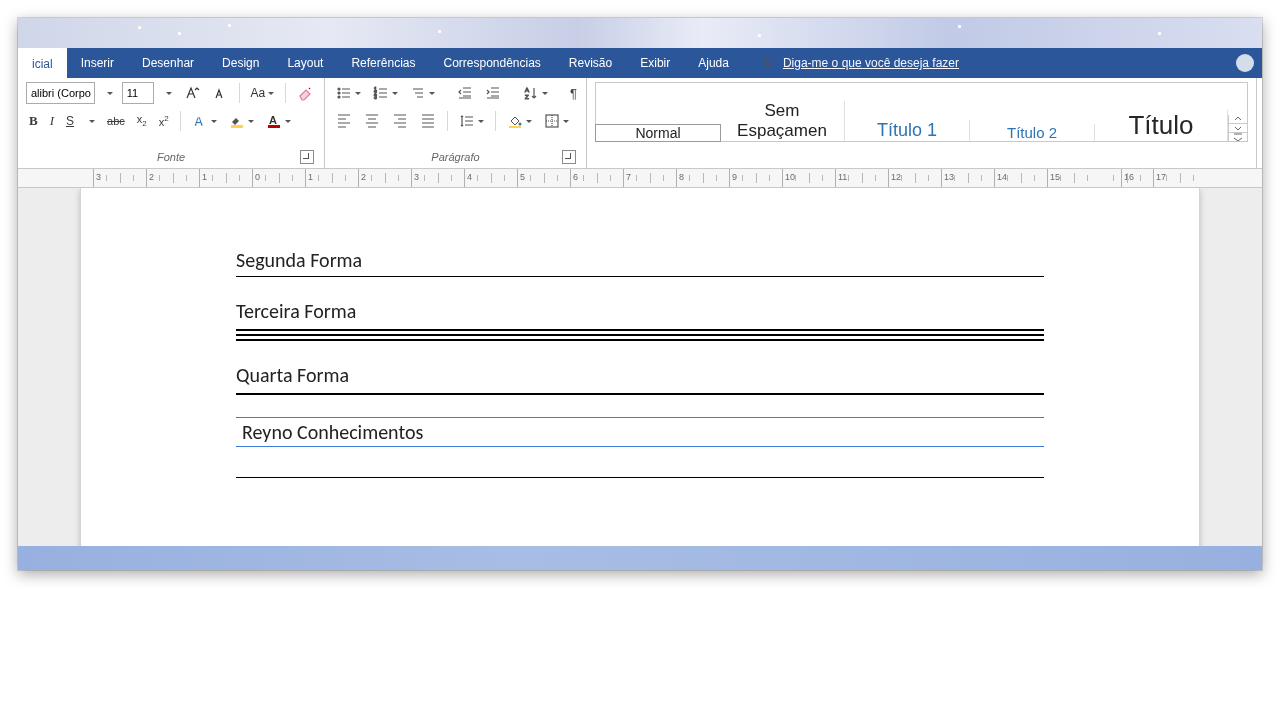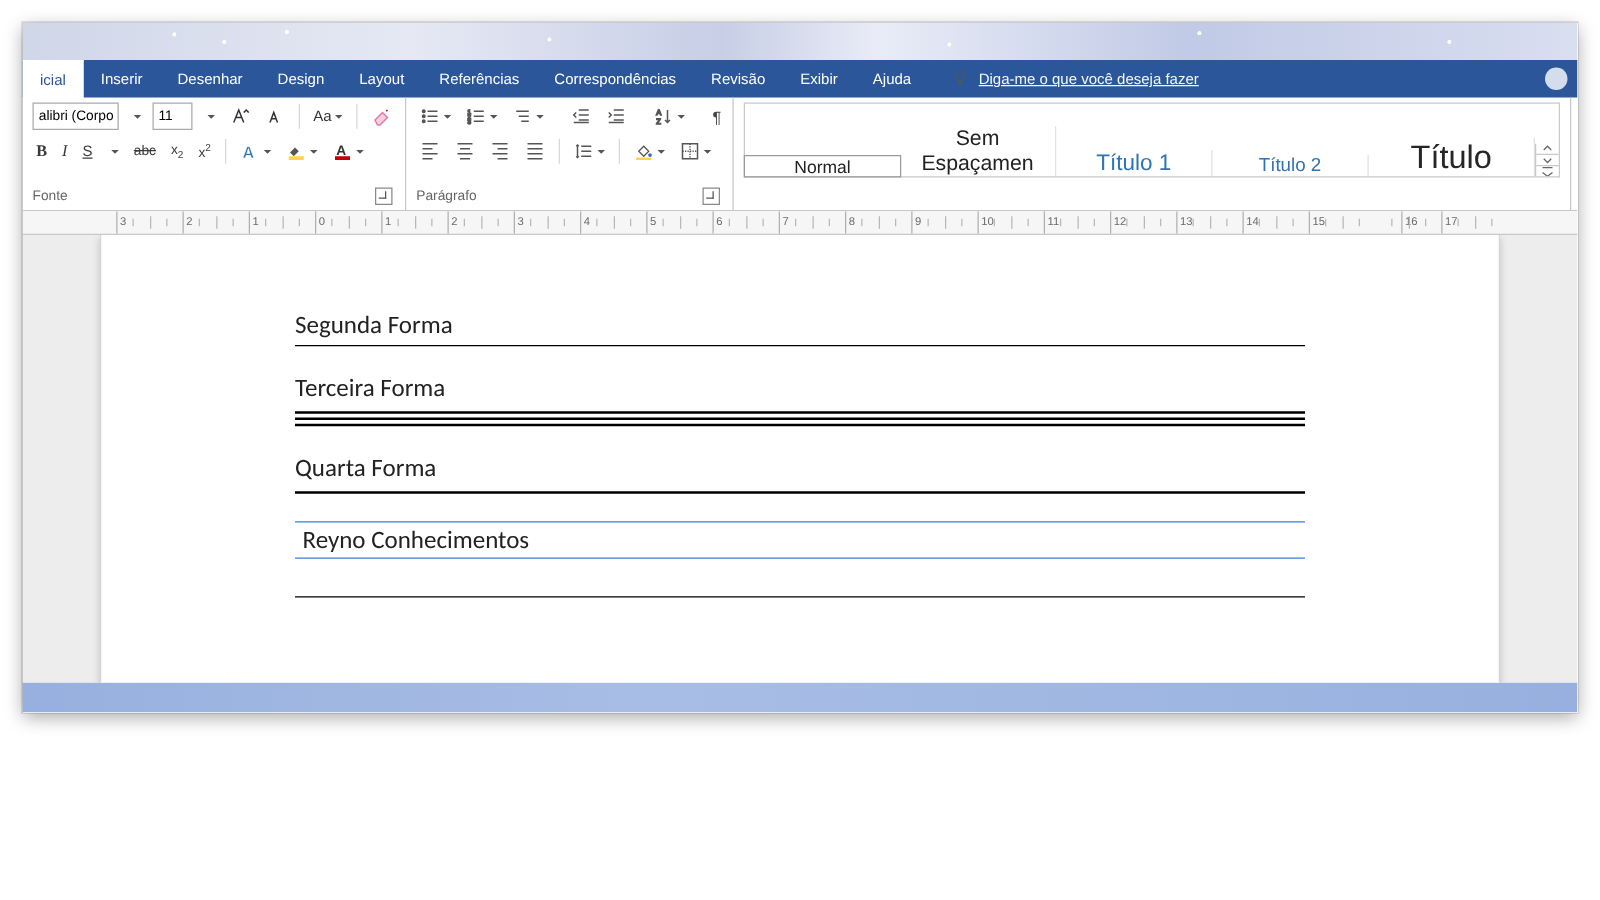--- a/index.html
+++ b/index.html
@@ -31,21 +31,21 @@
   .group:last-child{border-right:none;}
   .group-rows{display:flex;flex-direction:column;gap:6px;}
   .row{display:flex;align-items:center;gap:6px;}
   .ctrl{height:20px;display:flex;align-items:center;justify-content:center;border:1px solid transparent;padding:0 2px;color:#3b3b3b;}
   .ctrl svg{display:block;}
   .btn{cursor:default;}
   .dd::after{content:"";margin-left:3px;border:3px solid transparent;border-top-color:#555;transform:translateY(2px);}
   .sep{width:1px;height:20px;background:#d8d8d8;margin:0 2px;}
   .font-name{width:80px;height:20px;border:1px solid #ABABAB;background:#fff;padding:0 4px;font-size:11px;display:flex;align-items:center;overflow:hidden;white-space:nowrap;}
   .font-size{width:30px;height:20px;border:1px solid #ABABAB;background:#fff;padding:0 4px;font-size:11px;display:flex;align-items:center;}
-  .group-label{height:18px;font-size:11px;color:var(--group-label);display:flex;align-items:center;justify-content:flex-start;position:relative;}
+  .group-label{height:18px;font-size:11px;color:var(--group-label);display:flex;align-items:center;justify-content:center;position:relative;font-style:italic;}
   .launcher{position:absolute;right:2px;bottom:2px;width:12px;height:12px;border:1px solid #8a8a8a;display:flex;align-items:center;justify-content:center;}
   .launcher::after{content:"";width:5px;height:5px;border-right:1px solid #555;border-bottom:1px solid #555;transform:translate(-1px,-1px);}
   
   .gallery{display:flex;align-items:flex-end;border:1px solid #C9C9C9;height:58px;}
   .swatch{width:112px;border-right:1px solid #E1E1E1;display:flex;align-items:center;justify-content:center;font-size:14px;color:#222;padding:0 6px;text-align:center;}
   .swatch.normal{border:1px solid #9A9A9A;margin:-1px;}
   .swatch.t1{color:#2E74B5;font-size:18px;}
   .swatch.t2{color:#2E74B5;font-size:15px;}
   .swatch.titulo{font-size:26px;color:#262626;width:120px;}
   .gallery-nav{width:18px;display:flex;flex-direction:column;border-left:1px solid #C9C9C9;}

